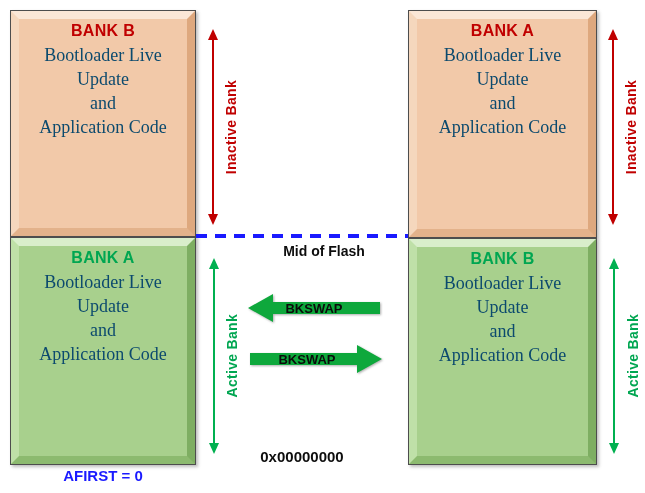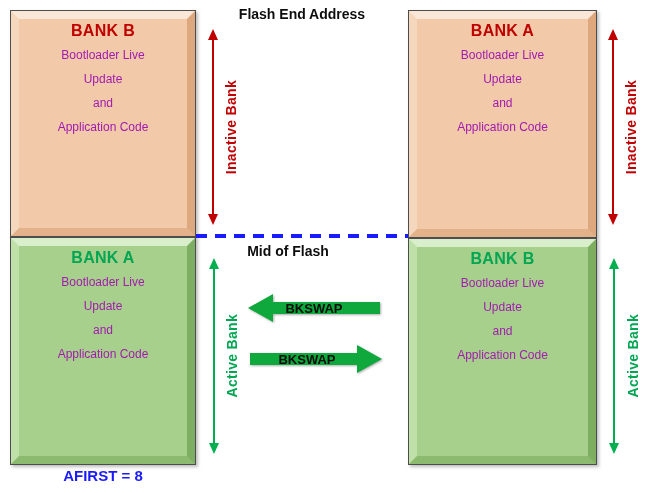--- a/index.html
+++ b/index.html
@@ -7,21 +7,21 @@
 
   
   .box { position:absolute; box-sizing:border-box; border:1px solid #4d4d4d;
          box-shadow:2px 2px 3px rgba(110,110,110,0.45); }
   .box-inner { box-sizing:border-box; width:100%; height:100%; border-style:solid; border-width:8px;
                display:flex; flex-direction:column; align-items:center; justify-content:flex-start;
                text-align:center; }
   .peach .box-inner { background:#F2C9A9; border-color:#FBE7D7 #DEA87E #E3B28B #F5D7BD; }
   .green .box-inner { background:#A8D08D; border-color:#D9EECB #7EAE62 #8CBA6F #BFE0A8; }
   .box-title { font-size:16px; font-weight:bold; line-height:24px; letter-spacing:0.3px; }
-  .box-line  { font-size:12px; line-height:24px; color:#a21caf; }
+  .box-line  { font-size:18px; line-height:24px; color:#0c4a6e;font-family:Liberation Serif, serif; }
   .t-red   { color:#C00000; }
   .t-green { color:#00A651; }
 
   
   .hlabel { position:absolute; text-align:center; font-weight:bold; color:#0d0d0d; }
 
   
   .dashline { position:absolute; height:4px;
               background:repeating-linear-gradient(90deg,#1A1AFF 0 11px, transparent 11px 19px); }
 
@@ -80,26 +80,26 @@
   <div class="box green" style="left:408px; top:238px; width:189px; height:227px;">
     <div class="box-inner">
       <div class="box-title t-green">BANK B</div>
       <div class="box-line">Bootloader Live</div>
       <div class="box-line">Update</div>
       <div class="box-line">and</div>
       <div class="box-line">Application Code</div>
     </div>
   </div>
 
-  <div class="hlabel" style="left:196px; top:6px; width:212px; font-size:14px;">Flash End Address</div>
 
   <div class="dashline" style="left:196px; top:234px; width:212px;"></div>
 
-  <div class="hlabel" style="left:196px; top:243px; width:184px; font-size:14px;">Mid of Flash</div>
+  <div class="hlabel" style="left:196px; top:243px; width:184px; font-size:14px;padding-left:36px;">Mid of Flash</div>
 
+  <div class="hlabel" style="left:196px; top:448px; width:212px; font-size:15px;">0x00000000</div>
 
   <div class="varrow" style="left:206px; top:29px;">
     <svg width="14" height="196" viewBox="0 0 14 196">
       <line x1="7" y1="8" x2="7" y2="188" stroke="#C00000" stroke-width="2"></line>
       <polygon points="7,0 2,11 12,11" fill="#C00000"></polygon>
       <polygon points="7,196 2,185 12,185" fill="#C00000"></polygon>
     </svg>
   </div>
   <div class="vwrap" style="left:220px; top:29px; width:22px; height:196px;">
     <span class="vtext t-red">Inactive Bank</span>
@@ -145,15 +145,15 @@
     <div class="bk-label">BKSWAP</div>
   </div>
 
   <div class="bkswap" style="left:250px; top:344px;">
     <svg width="132" height="30" viewBox="0 0 132 30">
       <polygon points="132,15 107,1 107,9 0,9 0,21 107,21 107,29" fill="#0EA83C"></polygon>
     </svg>
     <div class="bk-label shift-left">BKSWAP</div>
   </div>
 
-  <div class="afirst" style="left:10px; top:467px; width:186px;">AFIRST = 8</div>
+  <div class="afirst" style="left:10px; top:467px; width:186px;">AFIRST = 0</div>
 
 </div>
 
 </body></html>

